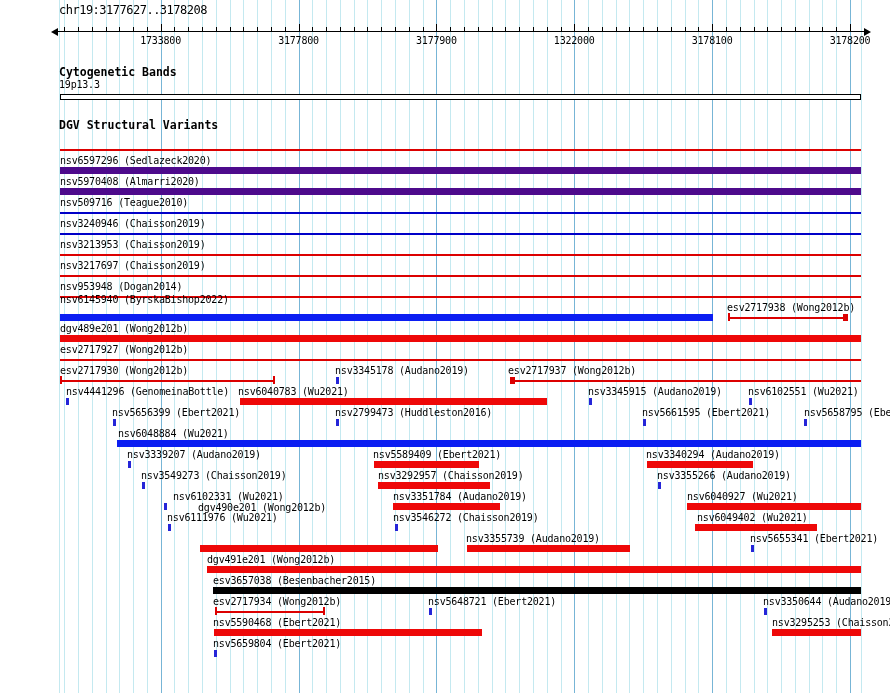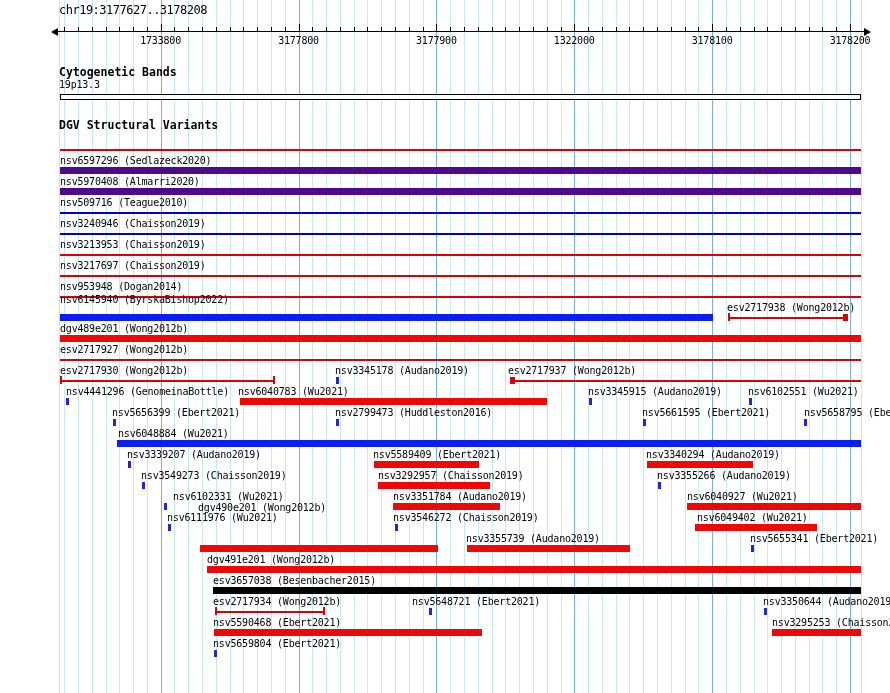--- a/index.html
+++ b/index.html
@@ -252,21 +252,21 @@
       <div class="txt" style="left: 750px; top: 533px;">nsv5655341 (Ebert2021)</div>
       <div class="feat feat-tick" style="left: 751px; top: 545px; background: rgb(37, 37, 216);"></div>
       <div class="txt" style="left: 207px; top: 554px;">dgv491e201 (Wong2012b)</div>
       <div class="feat feat-bar" style="left: 207px; top: 566px; width: 654px; background: rgb(238, 8, 8);"></div>
       <div class="txt" style="left: 213px; top: 575px;">esv3657038 (Besenbacher2015)</div>
       <div class="feat feat-bar" style="left: 213px; top: 587px; width: 648px; background: rgb(0, 0, 0);"></div>
       <div class="txt" style="left: 213px; top: 596px;">esv2717934 (Wong2012b)</div>
       <div class="feat feat-line" style="left: 215px; top: 611px; width: 110px; background: rgb(220, 0, 0);"></div>
       <div class="cap-thin" style="left: 215px; top: 607px; background: rgb(220, 0, 0);"></div>
       <div class="cap-thin" style="left: 323px; top: 607px; background: rgb(220, 0, 0);"></div>
-      <div class="txt" style="left: 412px; top: 596px;">nsv5648721 (Ebert2021)</div>
+      <div class="txt" style="left: 428px; top: 596px;">nsv5648721 (Ebert2021)</div>
       <div class="feat feat-tick" style="left: 429px; top: 608px; background: rgb(37, 37, 216);"></div>
       <div class="txt" style="left: 763px; top: 596px;">nsv3350644 (Audano2019)</div>
       <div class="feat feat-tick" style="left: 764px; top: 608px; background: rgb(37, 37, 216);"></div>
       <div class="txt" style="left: 213px; top: 617px;">nsv5590468 (Ebert2021)</div>
       <div class="feat feat-bar" style="left: 214px; top: 629px; width: 268px; background: rgb(238, 8, 8);"></div>
       <div class="txt" style="left: 772px; top: 617px;">nsv3295253 (Chaisson2019)</div>
       <div class="feat feat-bar" style="left: 772px; top: 629px; width: 89px; background: rgb(238, 8, 8);"></div>
       <div class="txt" style="left: 213px; top: 638px;">nsv5659804 (Ebert2021)</div>
       <div class="feat feat-tick" style="left: 214px; top: 650px; background: rgb(37, 37, 216);"></div>
     </div>

